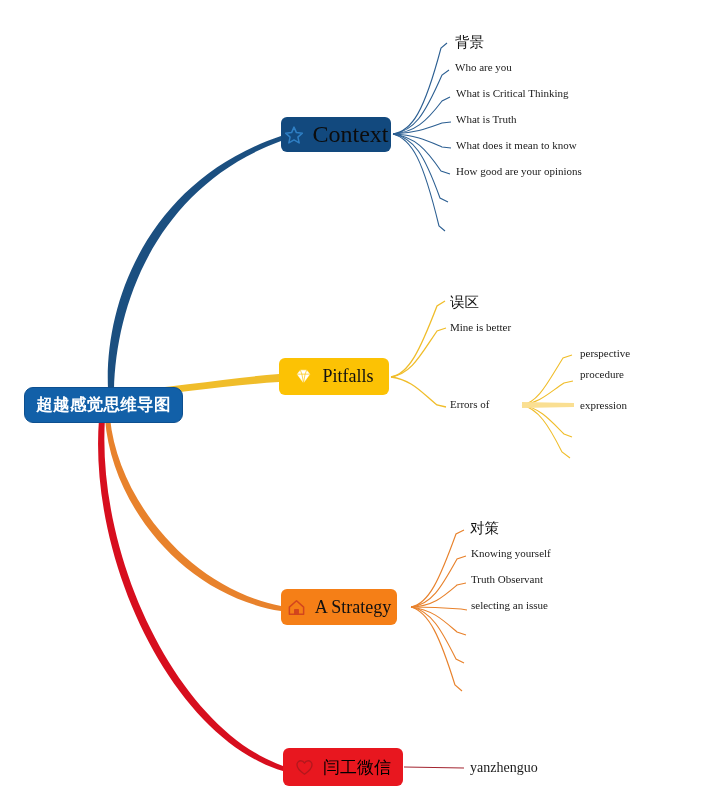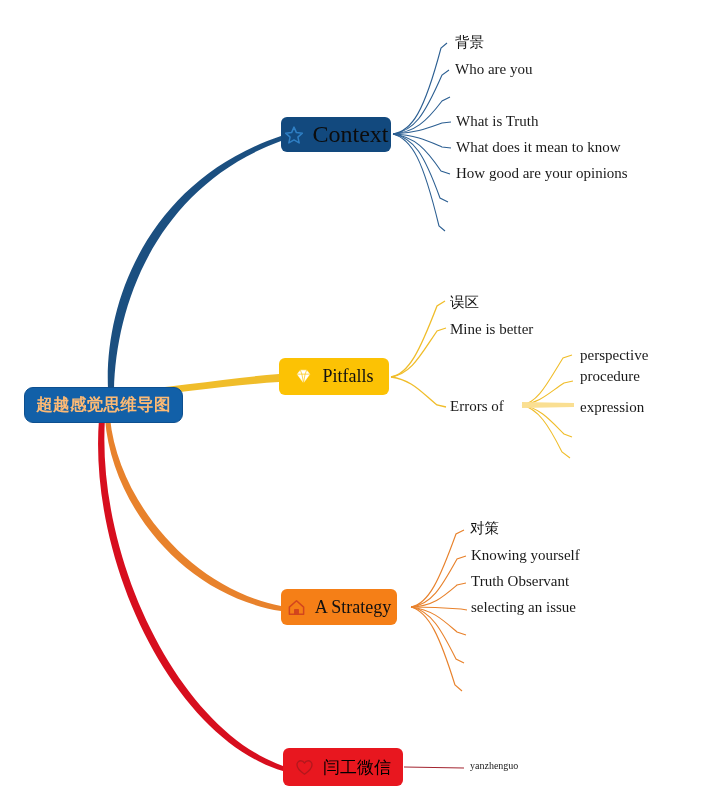--- a/index.html
+++ b/index.html
@@ -45,21 +45,21 @@
     width: 159px;
     height: 36px;
     background: #1260a8;
     border-radius: 9px;
     border: 1px solid #0d4f8f;
   }
   #node-root .nlabel {
     font-family: "DejaVu Sans", "Liberation Sans", sans-serif;
     font-weight: bold;
     font-size: 16.5px;
-    color: #fdba74;
+    color: #ffffff;
     letter-spacing: 0.3px;
   }
 
   
   .branch-node {
     border-radius: 6px;
     padding: 0 14px;
   }
   #node-context {
     left: 281px;
@@ -106,36 +106,36 @@
     display: inline-flex;
     align-items: center;
     justify-content: center;
     flex: 0 0 auto;
   }
 
   
   .leaf {
     position: absolute;
     font-family: "Liberation Serif", "DejaVu Serif", serif;
-    font-size: 15px;
+    font-size: 11px;
     color: #1a1a1a;
     white-space: nowrap;
     line-height: 1;
   }
   .leaf.cjk {
     font-family: "DejaVu Sans", "Liberation Sans", sans-serif;
     font-size: 14.5px;
     font-weight: normal;
     color: #111111;
   }
   .leaf.hidden-text {
     color: #fdfdfd;
   }
   .leaf.small {
-    font-size: 10px;
+    font-size: 14px;
   }
 </style>
 </head>
 <body>
 
 <div id="canvas">
 
   <svg id="wires" viewBox="0 0 706 809" xmlns="http://www.w3.org/2000/svg">
 
     <path d="M 108 389 C 104 300 150 180 281 136 L 281 141 C 158 186 116 302 114 390 Z" fill="#1b4f80"></path>
@@ -193,20 +193,21 @@
     <span class="icon">
       <svg width="20" height="20" viewBox="0 0 24 24">
         <path d="M12 2.5 L14.9 9.1 L22 9.8 L16.7 14.6 L18.2 21.5 L12 17.9 L5.8 21.5 L7.3 14.6 L2 9.8 L9.1 9.1 Z" fill="none" stroke="#2f7fc4" stroke-width="1.8" stroke-linejoin="round"></path>
       </svg>
     </span>
     <span class="nlabel">Context</span>
   </div>
 
   <div class="leaf cjk" style="left:455px; top:35px;text-align:right;">背景</div>
   <div class="leaf" style="left:455px; top:62px;">Who are you</div>
+  <div class="leaf" style="left:456px; top:88px;">What is Critical Thinking</div>
   <div class="leaf" style="left:456px; top:114px;">What is Truth</div>
   <div class="leaf" style="left:456px; top:140px;">What does it mean to know</div>
   <div class="leaf" style="left:456px; top:166px;">How good are your opinions</div>
   <div class="leaf hidden-text" style="left:454px; top:195px;"></div>
   <div class="leaf hidden-text" style="left:452px; top:224px;"></div>
 
   <div class="node branch-node" id="node-pitfalls">
     <span class="icon">
       <svg width="19" height="19" viewBox="0 0 24 24">
         <path d="M4 9 L8 4 L16 4 L20 9 L12 20 Z" fill="#ffffff" stroke="#ffffff" stroke-width="0.6" stroke-linejoin="round"></path>

